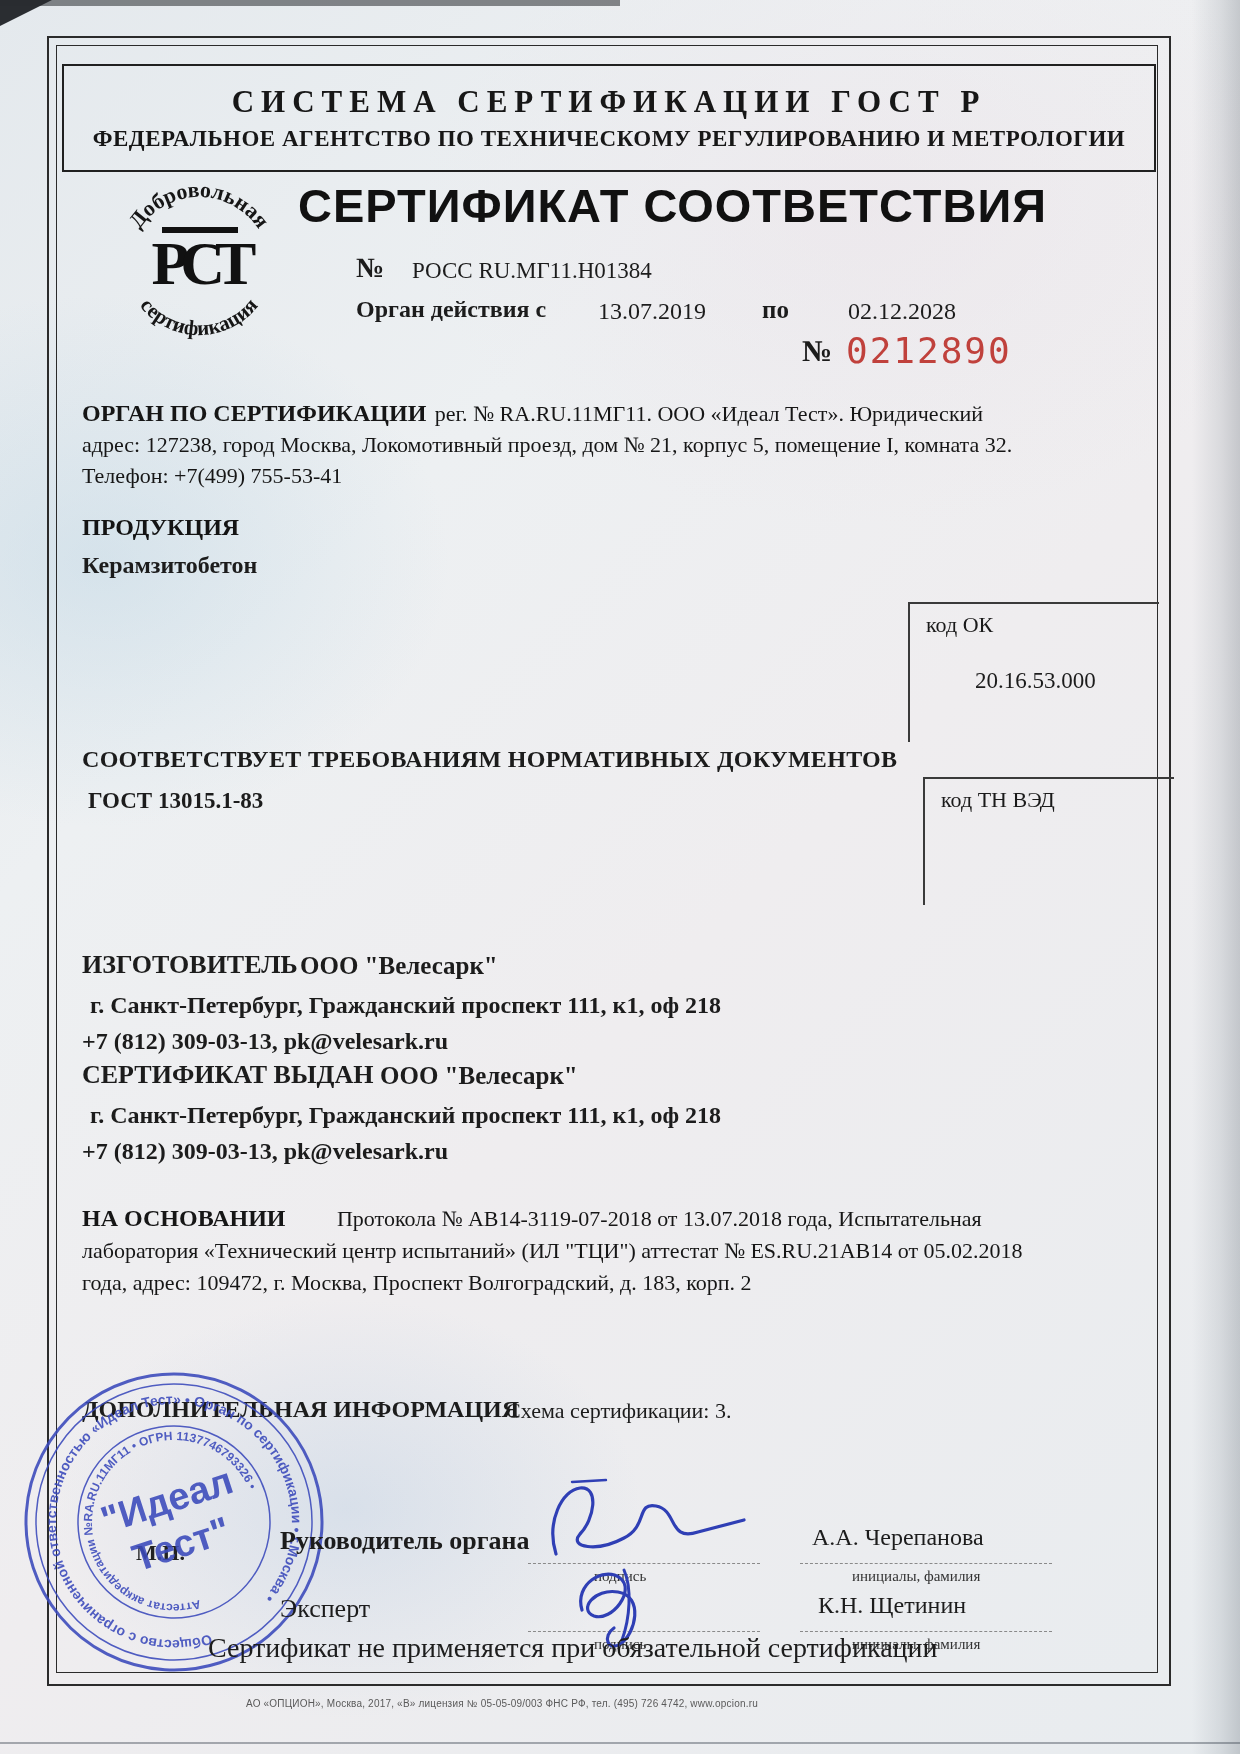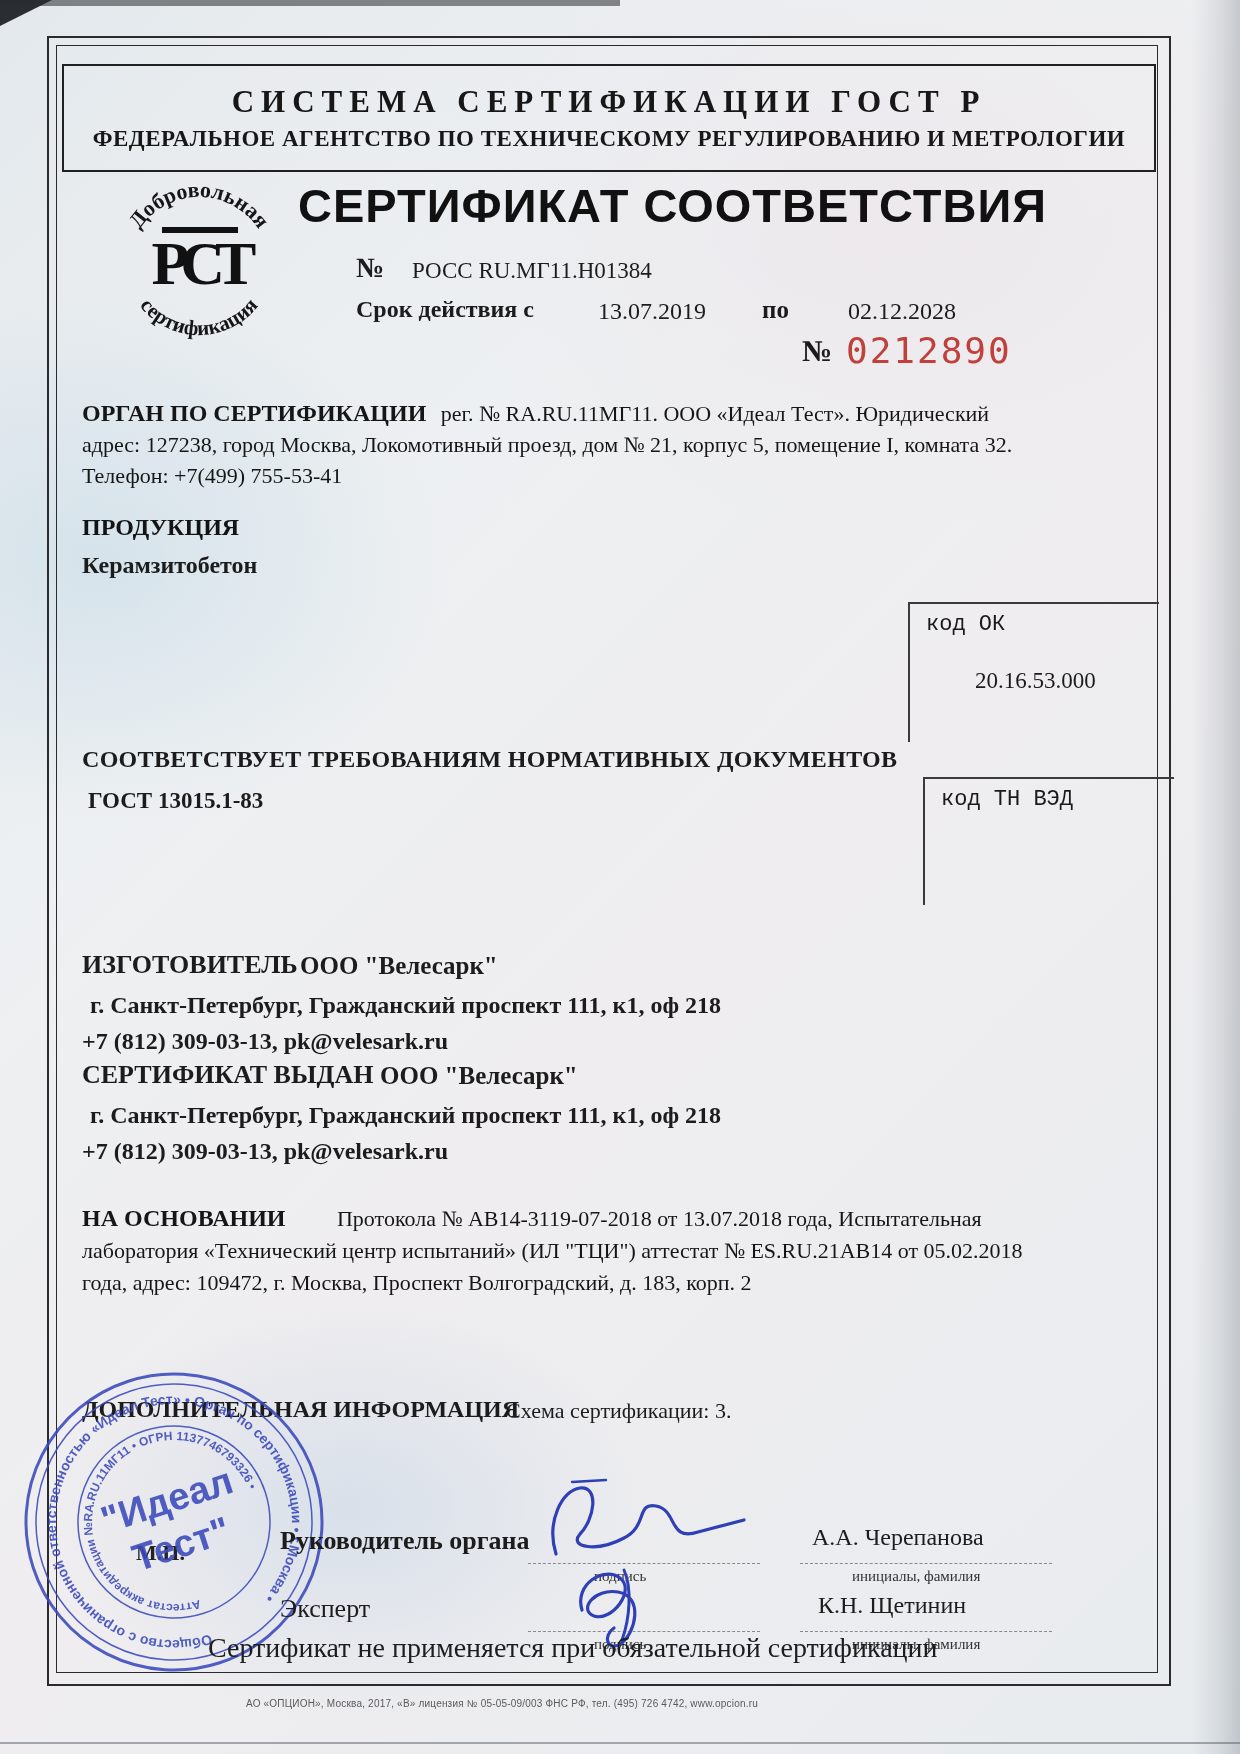--- a/index.html
+++ b/index.html
@@ -31,28 +31,28 @@
   .num-value{left:412px;top:258px;font-size:23px;}
   .validity-label{left:356px;top:296px;font-weight:bold;font-size:24px;}
   .valid-from{left:598px;top:298px;font-size:24px;}
   .to-label{left:762px;top:296px;font-weight:bold;font-size:25px;}
   .valid-to{left:848px;top:298px;font-size:24px;}
   .blank-no{left:802px;top:334px;font-weight:bold;font-size:30px;color:#1b1b1b;}
   .blank-num{left:846px;top:330px;font-family:"DejaVu Sans Mono",monospace;font-size:36px;letter-spacing:2px;color:#c0413c;}
 
   .para{line-height:31px;font-size:22px;color:#161616;}
   .org-para{left:82px;top:376px;width:952px;}
-  .inline-label{font-weight:bold;font-size:24px;margin-right:9px;}
+  .inline-label{font-weight:bold;font-size:24px;margin-right:3px;}
   .basis-label{font-weight:bold;font-size:24px;margin-right:46px;}
 
   .sec-label{font-weight:bold;font-size:24px;color:#141414;}
   .product-label{left:82px;top:514px;}
   .product-value{left:82px;top:552px;font-weight:bold;font-size:24px;}
 
-  .code-box{border-top:2px solid #3a3a3a;border-left:2px solid #3a3a3a;font-family:Liberation Mono, monospace;}
+  .code-box{border-top:2px solid #3a3a3a;border-left:2px solid #3a3a3a;}
   .code-ok-box{left:908px;top:602px;width:249px;height:138px;}
   .code-tn-box{left:908px;top:777px;width:249px;height:126px;margin-left:15px;}
   .code-label{margin:8px 0 0 16px;font-size:22px;color:#1a1a1a;}
   .code-ok-value{left:975px;top:668px;font-size:23px;}
 
   .complies-label{left:82px;top:746px;font-weight:bold;font-size:24px;letter-spacing:.3px;}
   .complies-value{left:88px;top:788px;font-weight:bold;font-size:23px;}
 
   .maker-label{left:82px;top:950px;font-weight:bold;font-size:26px;}
   .maker-name{left:300px;top:952px;font-weight:bold;font-size:25px;}
@@ -126,21 +126,21 @@
     </text>
     <g>
       <text x="95" y="112" text-anchor="middle" font-family="Liberation Serif, serif" font-size="62" font-weight="bold" letter-spacing="-10" fill="#111">РСТ</text>
       <rect x="58" y="55" width="76" height="6" fill="#111"></rect>
     </g>
   </svg>
 
   <div class="abs title">СЕРТИФИКАТ СООТВЕТСТВИЯ</div>
   <div class="abs num-label">№</div>
   <div class="abs num-value">РОСС RU.МГ11.Н01384</div>
-  <div class="abs validity-label">Срок действия  с</div>
+  <div class="abs validity-label">Орган действия  с</div>
   <div class="abs valid-from">13.07.2019</div>
   <div class="abs to-label">по</div>
   <div class="abs valid-to">02.12.2028</div>
   <div class="abs blank-no">№</div>
   <div class="abs blank-num">0212890</div>
 
   <p class="abs para org-para">
     <b class="inline-label">ОРГАН ПО СЕРТИФИКАЦИИ</b>
     <span>рег. № RA.RU.11МГ11. ООО «Идеал Тест». Юридический адрес: 127238, город Москва, Локомотивный проезд, дом № 21, корпус 5, помещение I, комната 32. Телефон: +7(499) 755-53-41</span>
   </p>

